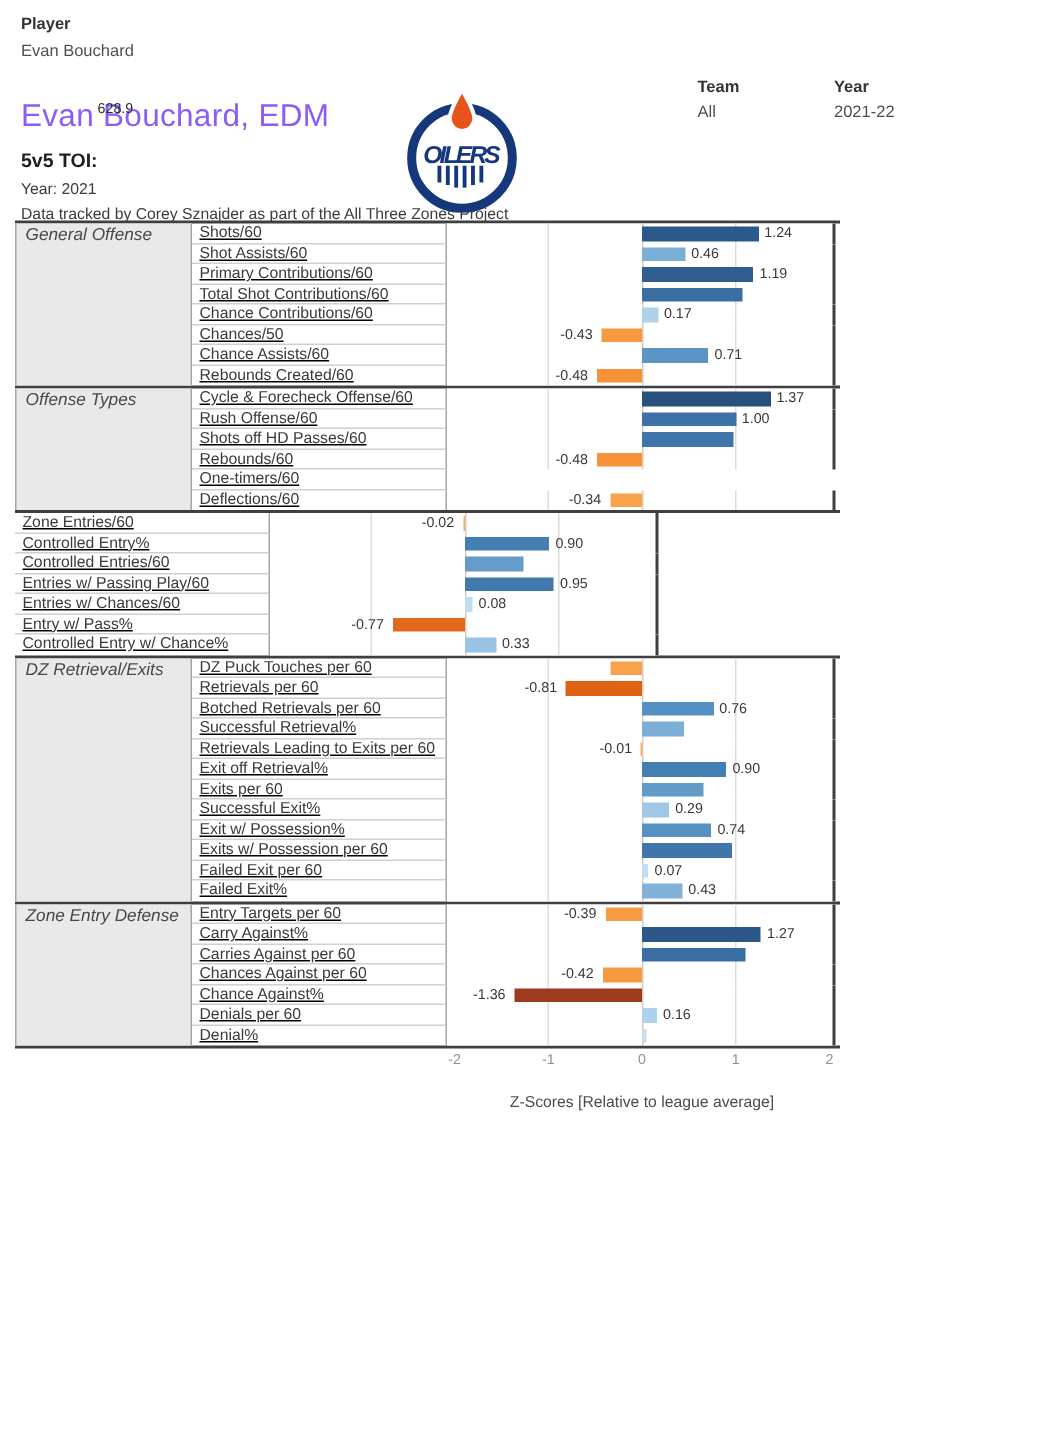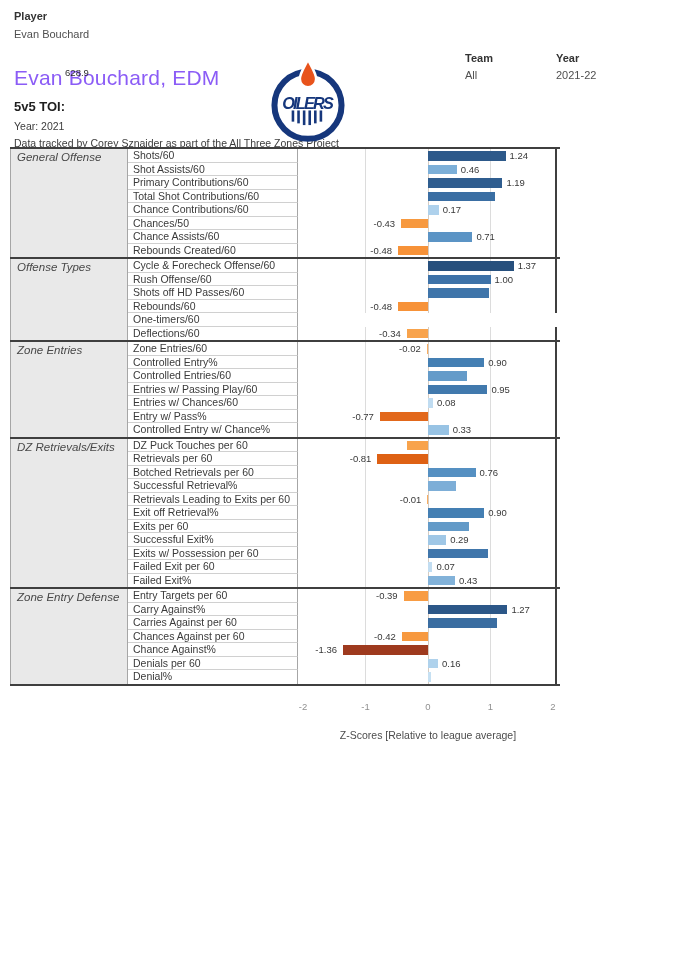--- a/index.html
+++ b/index.html
@@ -27,21 +27,21 @@
   .filter-team { left:465px; }
   .filter-year { left:556px; }
   .filter-box .flt-value { margin-top:5px; }
   
   .chart { position:absolute; left:10px; top:147px; width:550px; border-bottom:2px solid #3f3f3f; }
   .sec { display:flex; border-top:2px solid #3f3f3f; }
   .sec-label {
     width:118px; background:#e9e9e9; border-left:1px solid #a6a6a6; border-right:1px solid #a6a6a6;
     font-style:italic; font-size:11.5px; color:#484848; padding:2px 0 0 6px;
   }
-  .rows { flex:1; }
+  .rows { flex:1;text-decoration:underline; }
   .row { display:flex; height:13.5px; }
   .row-label {
     width:170px; border-bottom:1px solid #d0d0d0; border-right:1px solid #a6a6a6;
     font-size:10.5px; color:#3a3a3a; padding-left:5px; line-height:12.5px;
     white-space:nowrap; overflow:hidden;
   }
   .row:last-child .row-label { border-bottom:none; }
   .plot {
     width:259px; position:relative; border-right:2px solid #3f3f3f; background:#ffffff;
     background-image:
@@ -201,21 +201,20 @@
           <div class="row">
             <div class="row-label">Deflections/60</div>
             <div class="plot">
               <div class="bar" style="width: 21.25px; left: 108.75px; background: rgb(248, 163, 76);"></div>
               <div class="val" style="right: 154.25px;">-0.34</div>
             </div>
           </div>
         </div>
       </div>
       <div class="sec">
-        <div class="sec-label">Zone Entries</div>
         <div class="rows">
           <div class="row">
             <div class="row-label">Zone Entries/60</div>
             <div class="plot">
               <div class="bar" style="width: 1.25px; left: 128.75px; background: rgb(249, 173, 96);"></div>
               <div class="val" style="right: 134.25px;">-0.02</div>
             </div>
           </div>
           <div class="row">
             <div class="row-label">Controlled Entry%</div>
@@ -254,21 +253,21 @@
           <div class="row">
             <div class="row-label">Controlled Entry w/ Chance%</div>
             <div class="plot">
               <div class="bar" style="width: 20.625px; left: 130px; background: rgb(152, 195, 228);"></div>
               <div class="val" style="left: 154.625px;">0.33</div>
             </div>
           </div>
         </div>
       </div>
       <div class="sec">
-        <div class="sec-label">DZ Retrievals/Exits</div>
+        <div class="sec-label">DZ Retrieval/Exits</div>
         <div class="rows">
           <div class="row">
             <div class="row-label">DZ Puck Touches per 60</div>
             <div class="plot">
               <div class="bar" style="width: 20.625px; left: 109.375px; background: rgb(248, 163, 76);"></div>
             </div>
           </div>
           <div class="row">
             <div class="row-label">Retrievals per 60</div>
             <div class="plot">
@@ -307,20 +306,27 @@
             <div class="row-label">Exits per 60</div>
             <div class="plot">
               <div class="bar" style="width: 40.625px; left: 130px; background: rgb(98, 154, 200);"></div>
             </div>
           </div>
           <div class="row">
             <div class="row-label">Successful Exit%</div>
             <div class="plot">
               <div class="bar" style="width: 18.125px; left: 130px; background: rgb(159, 199, 230);"></div>
               <div class="val" style="left: 152.125px;">0.29</div>
+            </div>
+          </div>
+          <div class="row">
+            <div class="row-label">Exit w/ Possession%</div>
+            <div class="plot">
+              <div class="bar" style="width: 46.25px; left: 130px; background: rgb(87, 145, 195);"></div>
+              <div class="val" style="left: 180.25px;">0.74</div>
             </div>
           </div>
           <div class="row">
             <div class="row-label">Exits w/ Possession per 60</div>
             <div class="plot">
               <div class="bar" style="width: 60px; left: 130px; background: rgb(64, 118, 171);"></div>
             </div>
           </div>
           <div class="row">
             <div class="row-label">Failed Exit per 60</div>

